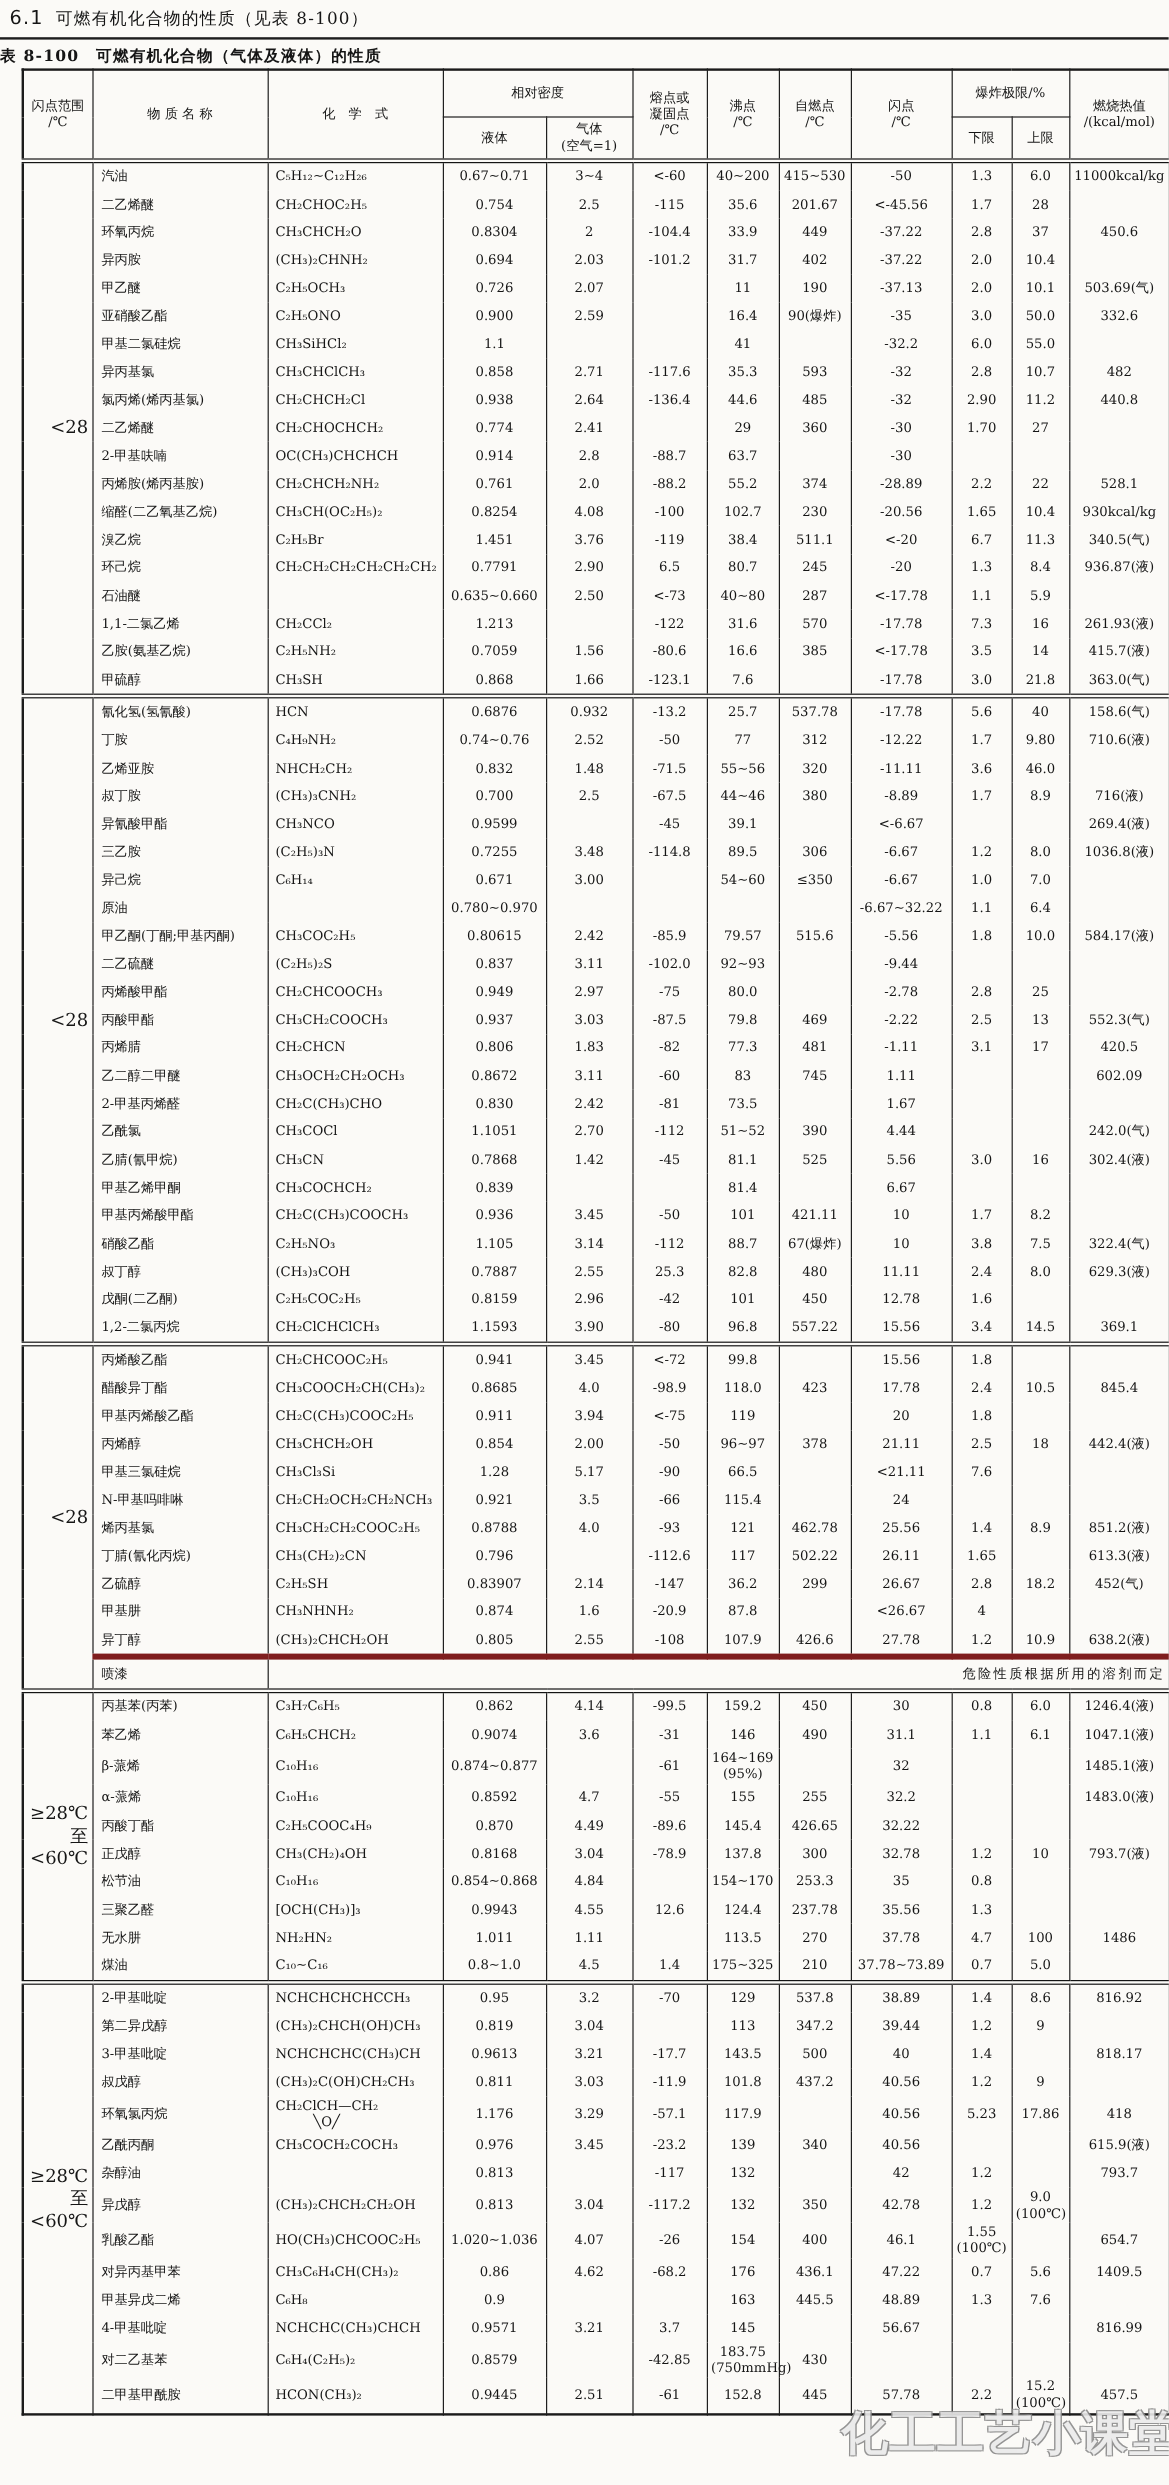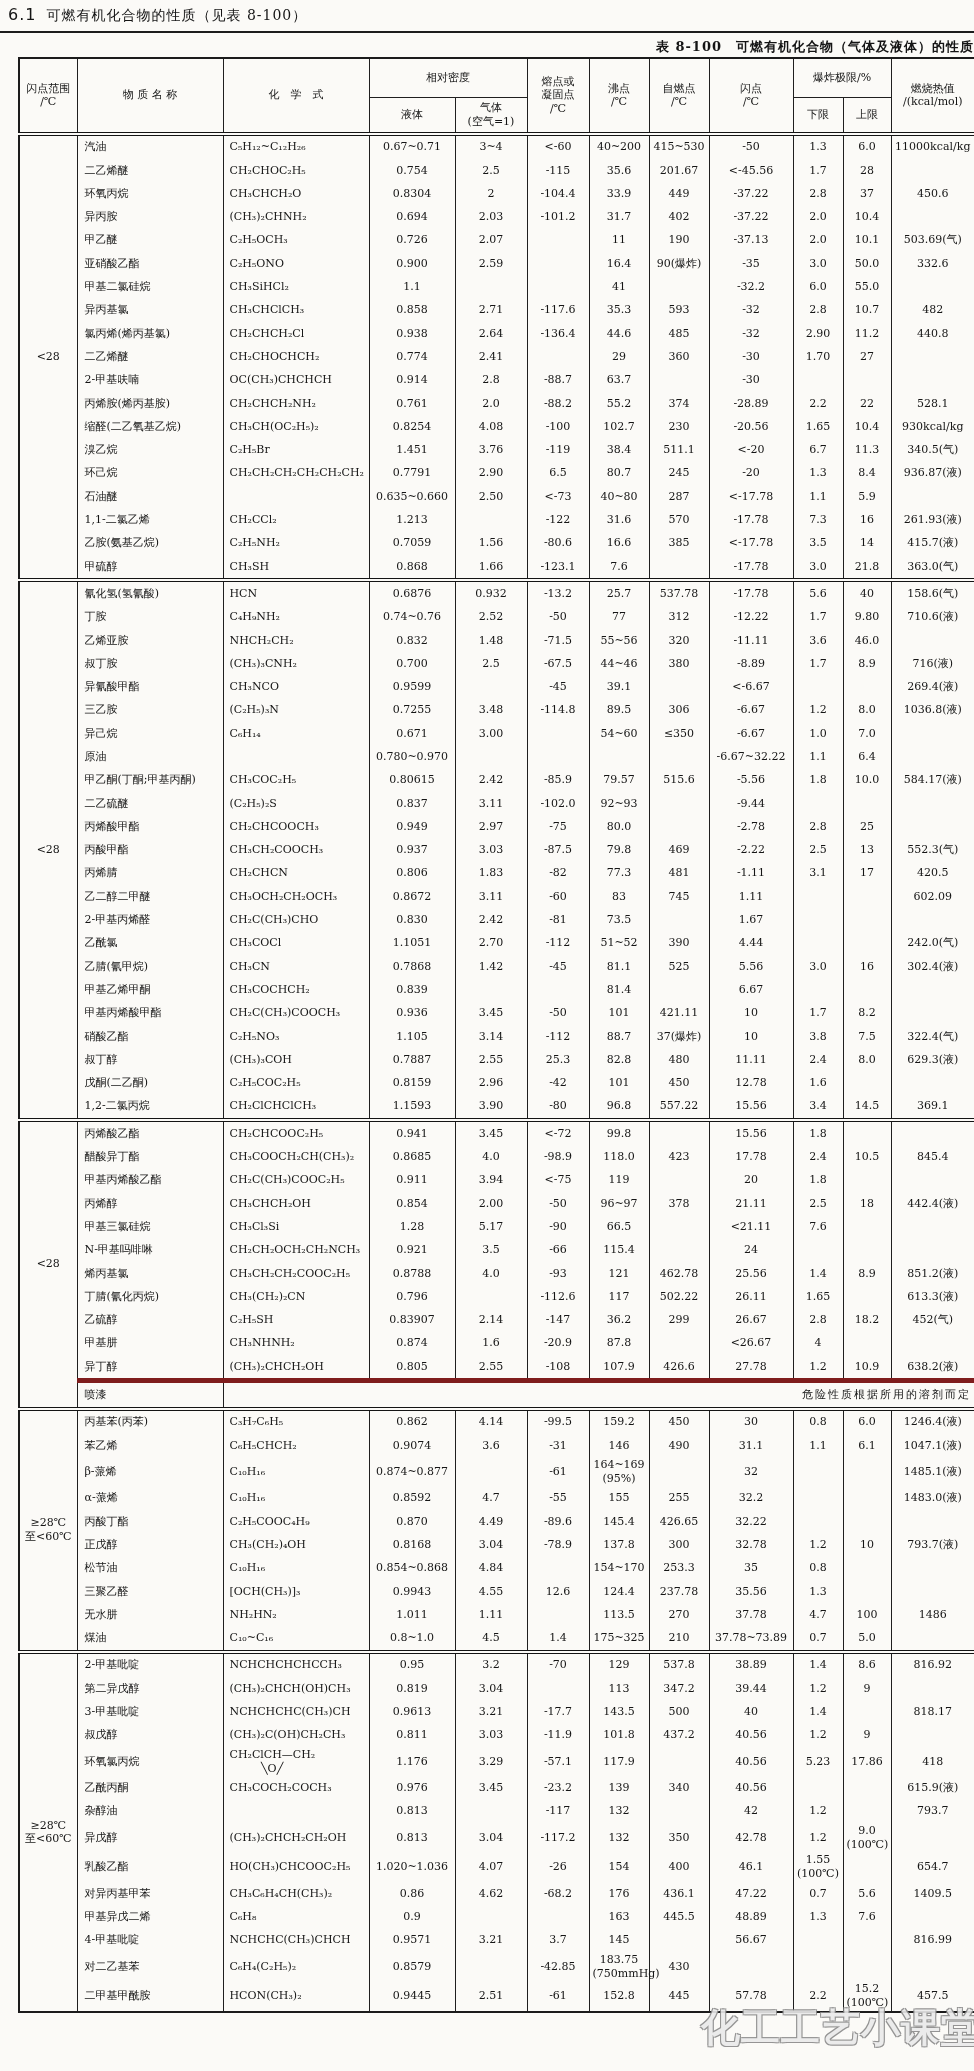--- a/index.html
+++ b/index.html
@@ -6,38 +6,38 @@
   body{
     width:974px;height:2071px;position:relative;
     background:#fbfaf7;color:#151515;
     font-family:"DejaVu Serif","Liberation Serif",serif;
     overflow:hidden;
   }
   
   .page-head{position:absolute;top:5px;left:8px;font-weight:normal;font-size:14px;letter-spacing:1px;}
   .page-head .num{font-size:16px;margin-right:10px;font-family:"DejaVu Sans",sans-serif;}
   .head-rule{position:absolute;top:31px;left:0;width:974px;height:2px;background:#1d1d1d;}
-  .tbl-title{position:absolute;top:38px;left:0;width:974px;text-align:right;font-weight:bold;font-size:13px;letter-spacing:1px;}
+  .tbl-title{position:absolute;top:38px;left:0;width:974px;text-align:left;font-weight:bold;font-size:13px;letter-spacing:1px;}
 
   table{
     position:absolute;top:57px;left:8px;
     border-collapse:collapse;table-layout:fixed;width:958px;
     font-size:11px;line-height:1.25;margin-left:10px;
   }
   table{border:2px solid #1b1b1b;}
   th,td{border-left:1px solid #1f1f1f;border-right:1px solid #1f1f1f;padding:1px 3px;vertical-align:middle;}
   thead th{border-bottom:1px solid #1f1f1f;border-top:1px solid #1f1f1f;font-weight:normal;text-align:center;white-space:pre-line;padding:3px 2px;}
   thead tr.h1 th{height:32px;}
   thead tr.h2 th{height:26px;}
   thead{border-bottom:2px solid #1b1b1b;}
 
   tbody td{height:21.3px;text-align:center;white-space:pre-line;}
   tbody td.c-name{text-align:left;padding-left:7px;white-space:nowrap;overflow:hidden;}
   tbody td.c-formula{text-align:left;padding-left:6px;white-space:pre-wrap;font-family:"DejaVu Serif","Liberation Serif",serif;}
-  tbody td.c-range{text-align:center;white-space:pre-line;font-size:11px;}
+  tbody td.c-range{text-align:right;white-space:pre-line;font-size:15px;}
   tbody td.c-merged{text-align:right;letter-spacing:2px;}
   tr.sec-start td{border-top:4px double #141414;}
   tr.row-topline td{border-top:5px solid #7f1d1d;}
 
   
   .watermark{
     position:absolute;top:2002px;left:695px;width:265px;height:52px;
     display:flex;align-items:center;gap:6px;pointer-events:none;opacity:.9;
   }
   .watermark .wm-text{
@@ -594,21 +594,21 @@
         <td class="c-num">8.2</td>
         <td class="c-heat"></td>
       </tr>
       <tr>
         <td class="c-name">硝酸乙酯</td>
         <td class="c-formula">C₂H₅NO₃</td>
         <td class="c-num">1.105</td>
         <td class="c-num">3.14</td>
         <td class="c-num">-112</td>
         <td class="c-num">88.7</td>
-        <td class="c-num">37(爆炸)</td>
+        <td class="c-num">67(爆炸)</td>
         <td class="c-num">10</td>
         <td class="c-num">3.8</td>
         <td class="c-num">7.5</td>
         <td class="c-heat">322.4(气)</td>
       </tr>
       <tr>
         <td class="c-name">叔丁醇</td>
         <td class="c-formula">(CH₃)₃COH</td>
         <td class="c-num">0.7887</td>
         <td class="c-num">2.55</td>

